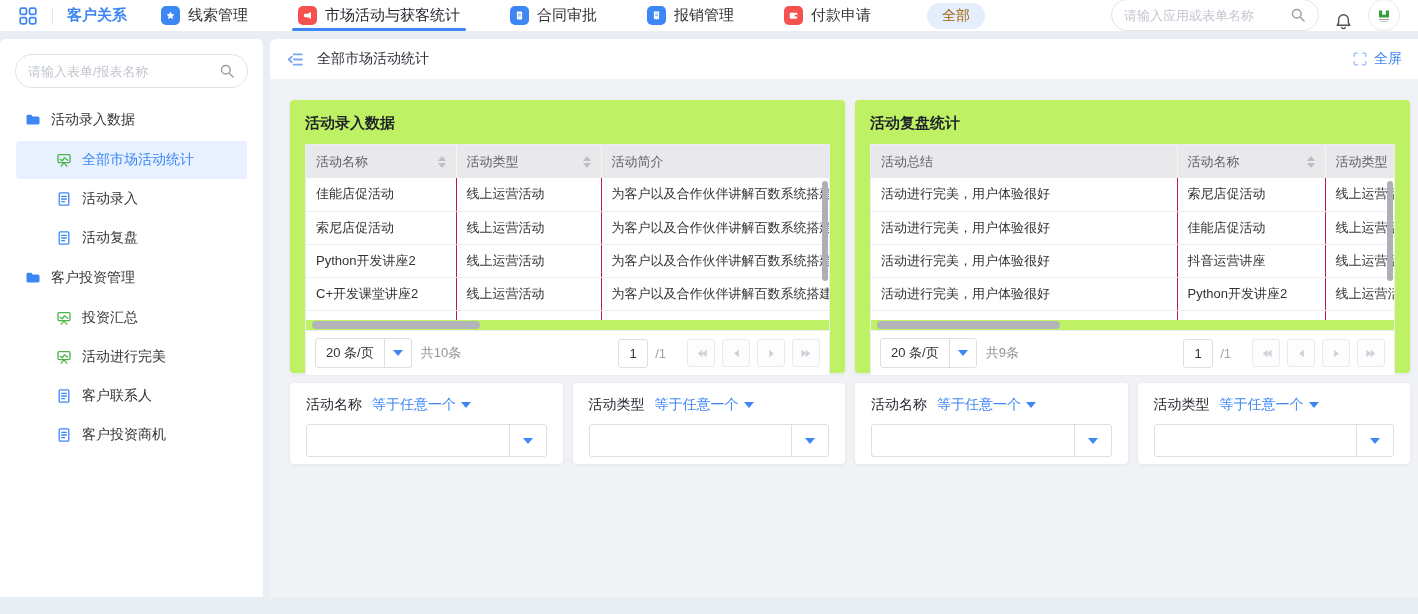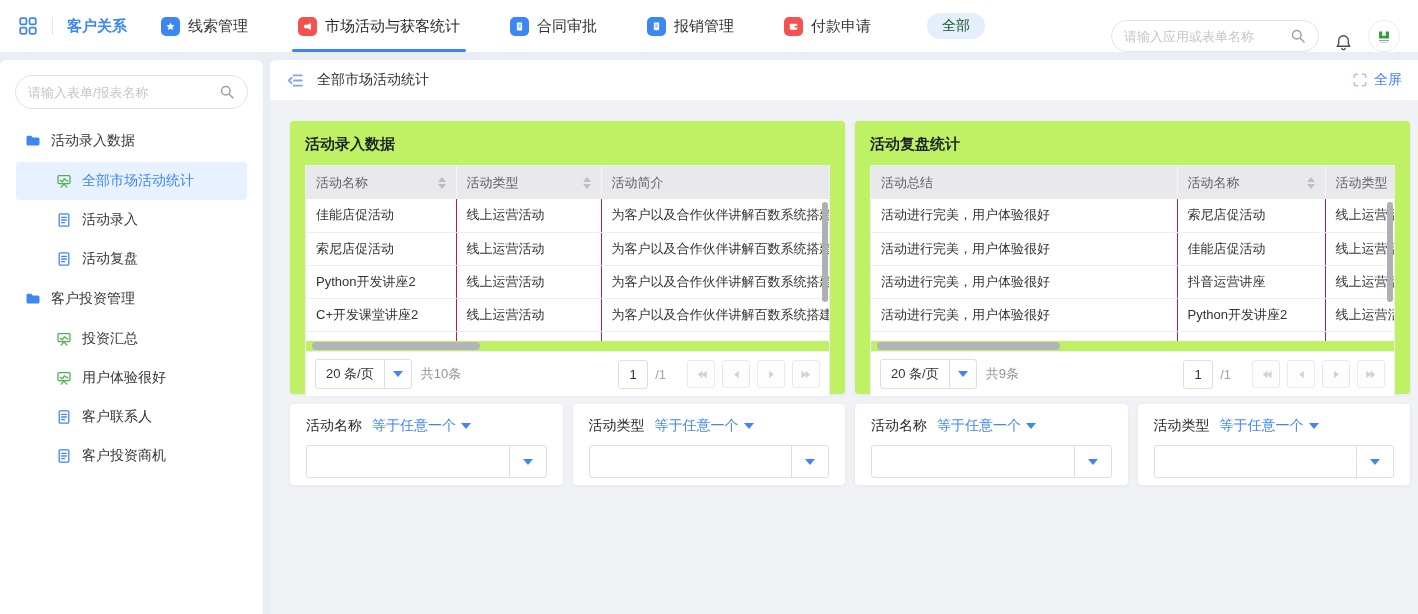--- a/index.html
+++ b/index.html
@@ -1,30 +1,30 @@
 <!DOCTYPE html>
 <html><head>
 <meta charset="utf-8">
 <style>
   * { margin:0; padding:0; box-sizing:border-box; }
   html,body { width:1418px; height:614px; overflow:hidden; }
   body { font-family:"Liberation Sans","DejaVu Sans",sans-serif; background:#e9edf4; color:#333; }
 
   
-  .navbar { height:52px; background:#fff; display:flex; align-items:stretch; padding:0 18px; }
+  .navbar { height:31px; background:#fff; display:flex; align-items:stretch; padding:0 18px; }
   .nav-left { display:flex; align-items:center; }
   .nav-divider { width:1px; height:18px; background:#e3e5e9; margin:0 14px; }
   .app-title { font-size:15px; font-weight:bold; color:#3d87f5; }
   .nav-tabs { display:flex; align-items:stretch; margin-left:34px; }
   .nav-tab { display:flex; align-items:center; gap:8px; position:relative; margin-right:50px; cursor:pointer; }
   .nav-tab .tab-label { font-size:15px; color:#333; white-space:nowrap; }
   .nav-tab.active .tab-label { color:#1f2329; font-weight:500; }
   .nav-tab.active::after { content:""; position:absolute; left:-6px; right:-6px; bottom:0; height:3px; border-radius:2px; background:#3d87f5; }
   .app-ico { width:19px; height:19px; border-radius:5px; display:inline-flex; align-items:center; justify-content:center; flex:none; }
-  .all-badge { align-self:center; background:#e5eefb; color:#14532d; font-size:14px; padding:4px 15px; border-radius:14px; margin-left:6px; cursor:pointer; }
+  .all-badge { align-self:center; background:#e5eefb; color:#a16207; font-size:14px; padding:4px 15px; border-radius:14px; margin-left:6px; cursor:pointer; }
   .nav-right { margin-left:auto; display:flex; align-items:flex-end; gap:15px; }
   .nav-search { width:208px; height:32px; border:1px solid #e3e5e9; border-radius:16px; display:flex; align-items:center; padding:0 12px; gap:6px; }
   .nav-search input { flex:1; border:none; outline:none; font-size:13px; color:#333; background:transparent; min-width:0; font-family:inherit; }
   .nav-search input::placeholder, .side-search input::placeholder { color:#c1c7cf; }
   .avatar { width:32px; height:32px; border-radius:50%; border:1px solid #ececec; background:#fff; display:flex; align-items:center; justify-content:center; cursor:pointer; }
 
   
   .layout { display:flex; gap:7px; margin-top:8px; height:558px; }
   .sidebar { width:263px; background:#fff; border-radius:6px 6px 0 0; flex:none; overflow:hidden; }
   .side-search { margin:15px 15px 12px 15px; height:34px; border:1px solid #e0e3e8; border-radius:17px; display:flex; align-items:center; padding:0 12px; gap:6px; }
@@ -236,21 +236,21 @@
           <span>投资汇总</span>
         </div>
         <div class="side-item">
           <span>
             <svg width="16" height="16" viewBox="0 0 16 16" fill="none" stroke="#4db14d" stroke-width="1.3" stroke-linejoin="round" stroke-linecap="round">
               <rect x="2" y="2.6" width="12" height="8" rx="1"></rect>
               <path d="M4.2 7.4 6.3 8.8 8.3 5.8 11.8 8.2"></path>
               <path d="M5.2 14.2 8 10.9 10.8 14.2"></path>
             </svg>
           </span>
-          <span>用户体验很好</span>
+          <span>活动进行完美</span>
         </div>
         <div class="side-item">
           <span>
             <svg width="16" height="16" viewBox="0 0 16 16" fill="none" stroke="#3d87f5" stroke-width="1.3" stroke-linecap="round">
               <rect x="3.2" y="1.8" width="9.6" height="12.4" rx="1"></rect>
               <path d="M5.6 5.3h4.8M5.6 8h4.8M5.6 10.7h3"></path>
             </svg>
           </span>
           <span>客户联系人</span>
         </div>

